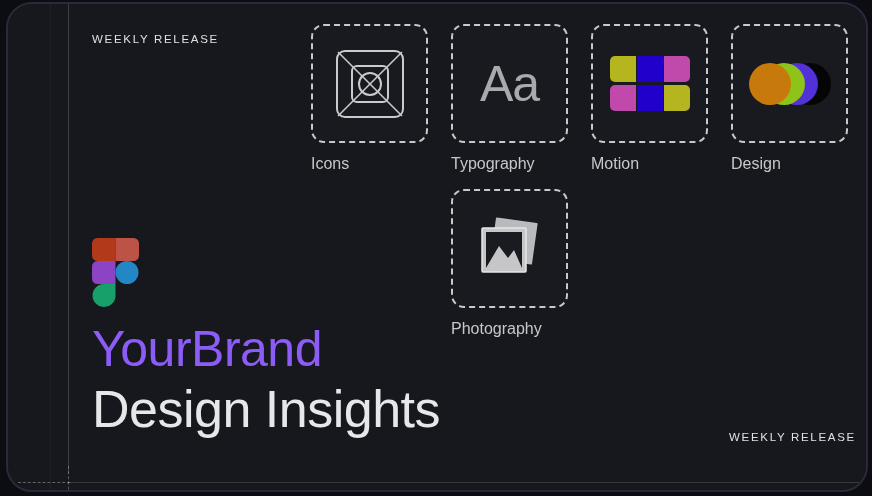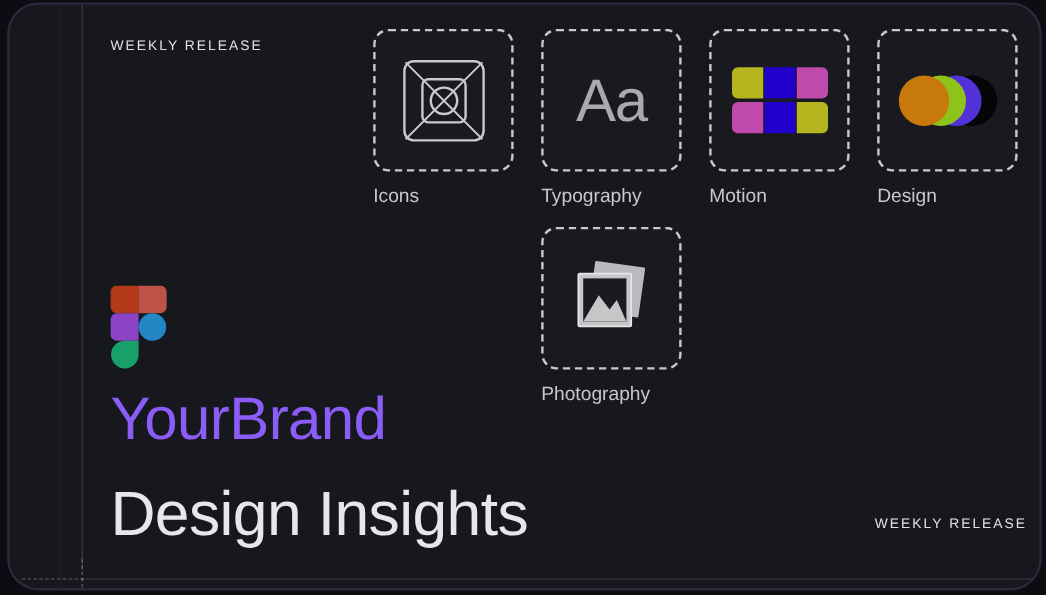--- a/index.html
+++ b/index.html
@@ -194,21 +194,21 @@
     font-weight: 400;
     color: #8b5cf6;
     letter-spacing: -0.5px;
     line-height: 1;
     z-index: 6;
     white-space: nowrap;
   }
   .brand-line2 {
     position: absolute;
     left: 84px;
-    top: 399px;
+    top: 379px;
     font-size: 52px;
     font-weight: 400;
     color: #e6e7e9;
     letter-spacing: -0.5px;
     line-height: 1;
     z-index: 6;
     white-space: nowrap;
   }
 </style>
 </head>

